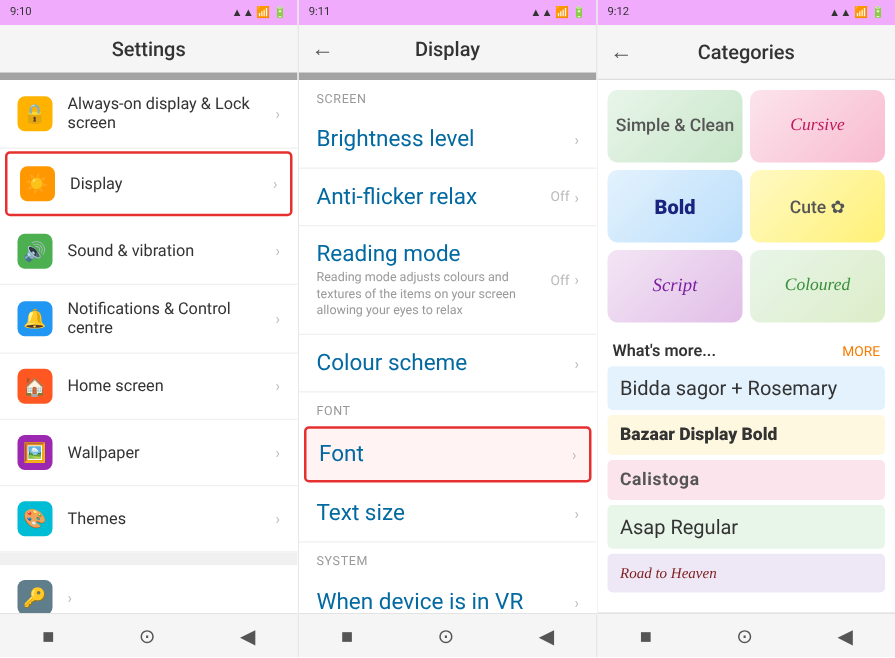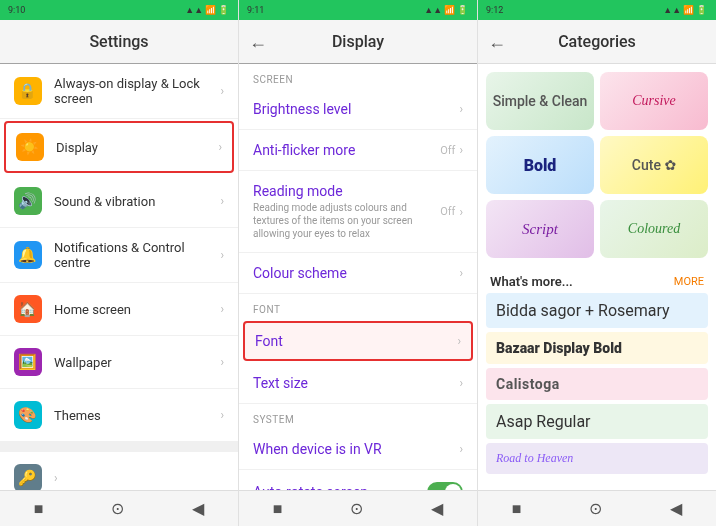--- a/index.html
+++ b/index.html
@@ -2,46 +2,46 @@
 <html><head>
   <meta charset="utf-8">
   <style>
     * { margin: 0; padding: 0; box-sizing: border-box; }
     body { font-family: 'Roboto', Arial, sans-serif; background: #fff; display: flex; width: 716px; height: 526px; overflow: hidden; font-size: 13px; }
 
     
     .panel { flex: 1; display: flex; flex-direction: column; border-right: 1px solid #e0e0e0; overflow: hidden; }
 
     
-    .status-bar { height: 20px; background: #22c55e; display: flex; align-items: center; justify-content: space-between; padding: 0 8px; font-size: 9px; color: #333; flex-shrink: 0; gap: 24px; }
+    .status-bar { height: 20px; background: #f0abfc; display: flex; align-items: center; justify-content: space-between; padding: 0 8px; font-size: 9px; color: #333; flex-shrink: 0; gap: 24px; }
     .status-bar .left { display: flex; gap: 3px; align-items: center; }
     .status-bar .right { display: flex; gap: 3px; align-items: center; }
 
     
-    .panel-header { height: 44px; display: flex; align-items: center; justify-content: center; background: #f5f5f5; border-bottom: 1px solid #a3a3a3; flex-shrink: 0; position: relative; }
+    .panel-header { height: 44px; display: flex; align-items: center; justify-content: center; background: #f5f5f5; border-bottom: 6px solid #a3a3a3; flex-shrink: 0; position: relative; }
     .panel-header .title { font-size: 16px; font-weight: 500; color: #333; }
     .panel-header .back-arrow { position: absolute; left: 10px; font-size: 18px; color: #555; cursor: pointer; }
 
     
     .settings-list { overflow-y: auto; flex: 1; background: #fff; }
     .settings-item { display: flex; align-items: center; padding: 12px 14px; border-bottom: 1px solid #f0f0f0; cursor: pointer; }
     .settings-item.highlighted { background: #fff; border: 2px solid #e63030; border-radius: 4px; margin: 2px 4px; padding: 10px 10px; }
     .settings-item .icon { width: 28px; height: 28px; border-radius: 6px; display: flex; align-items: center; justify-content: center; margin-right: 12px; font-size: 15px; flex-shrink: 0; }
     .settings-item .item-text { flex: 1; }
     .settings-item .item-label { font-size: 13px; color: #333; font-weight: 400; }
     .settings-item .chevron { color: #bbb; font-size: 12px; }
     .settings-divider { height: 10px; background: #f0f0f0; }
 
     
     .display-list { overflow-y: auto; flex: 1; background: #fff; }
     .section-header { padding: 10px 14px 4px; font-size: 10px; color: #999; letter-spacing: 0.5px; text-transform: uppercase; }
     .display-item { display: flex; align-items: center; padding: 12px 14px; border-bottom: 1px solid #f0f0f0; cursor: pointer; }
     .display-item.highlighted { background: #fff3f3; border: 2px solid #e63030; margin: 2px 4px; border-radius: 4px; padding: 10px 10px; }
     .display-item .item-main { flex: 1; }
-    .display-item .item-label { font-size: 14px; color: #6d28d9; }
+    .display-item .item-label { font-size: 18px; color: #0369a1; }
     .display-item .item-sub { font-size: 10px; color: #999; margin-top: 2px; line-height: 1.3; }
     .display-item .item-value { font-size: 11px; color: #bbb; margin-right: 4px; }
     .display-item .chevron { color: #bbb; font-size: 12px; }
     .toggle { width: 36px; height: 20px; background: #4CAF50; border-radius: 10px; position: relative; }
     .toggle::after { content: ''; width: 16px; height: 16px; background: #fff; border-radius: 50%; position: absolute; right: 2px; top: 2px; }
 
     
     .categories-panel { flex: 1; display: flex; flex-direction: column; overflow: hidden; }
     .categories-header { height: 44px; display: flex; align-items: center; justify-content: center; background: #f5f5f5; border-bottom: 1px solid #ddd; flex-shrink: 0; position: relative; }
     .categories-header .title { font-size: 16px; font-weight: 500; color: #333; }
@@ -67,21 +67,21 @@
 
     .font-item { margin-bottom: 4px; border-radius: 4px; padding: 8px 10px; display: flex; align-items: center; }
     .font-item.bidda { background: #e3f2fd; }
     .font-item.bazaar { background: #fff8e1; }
     .font-item.calistoga { background: #fce4ec; }
     .font-item.asap { background: #e8f5e9; }
     .font-item.road { background: #ede7f6; }
     .font-item-text { font-size: 16px; color: #333; }
     .font-item-text.bazaar-bold { font-weight: 900; font-size: 14px; color: #333; }
     .font-item-text.calistoga-style { font-weight: 700; font-size: 14px; color: #555; letter-spacing: 0.5px; }
-    .font-item-text.road-style { font-style: italic; font-family: Georgia, serif; color: #8b5cf6; font-size: 12px; }
+    .font-item-text.road-style { font-style: italic; font-family: Georgia, serif; color: #7f1d1d; font-size: 12px; }
 
     
     .nav-bar { height: 36px; display: flex; align-items: center; justify-content: space-around; background: #f5f5f5; border-top: 1px solid #ddd; flex-shrink: 0; }
     .nav-btn { font-size: 16px; color: #555; cursor: pointer; padding: 4px 16px; }
   </style>
 </head>
 <body>
 
 <div class="panel">
   <div class="status-bar">
@@ -177,21 +177,21 @@
 
     <div class="display-item">
       <div class="item-main">
         <div class="item-label">Brightness level</div>
       </div>
       <span class="chevron">›</span>
     </div>
 
     <div class="display-item">
       <div class="item-main">
-        <div class="item-label">Anti-flicker more</div>
+        <div class="item-label">Anti-flicker relax</div>
       </div>
       <span class="item-value">Off</span>
       <span class="chevron">›</span>
     </div>
 
     <div class="display-item">
       <div class="item-main">
         <div class="item-label">Reading mode</div>
         <div class="item-sub">Reading mode adjusts colours and textures of the items on your screen allowing your eyes to relax</div>
       </div>

